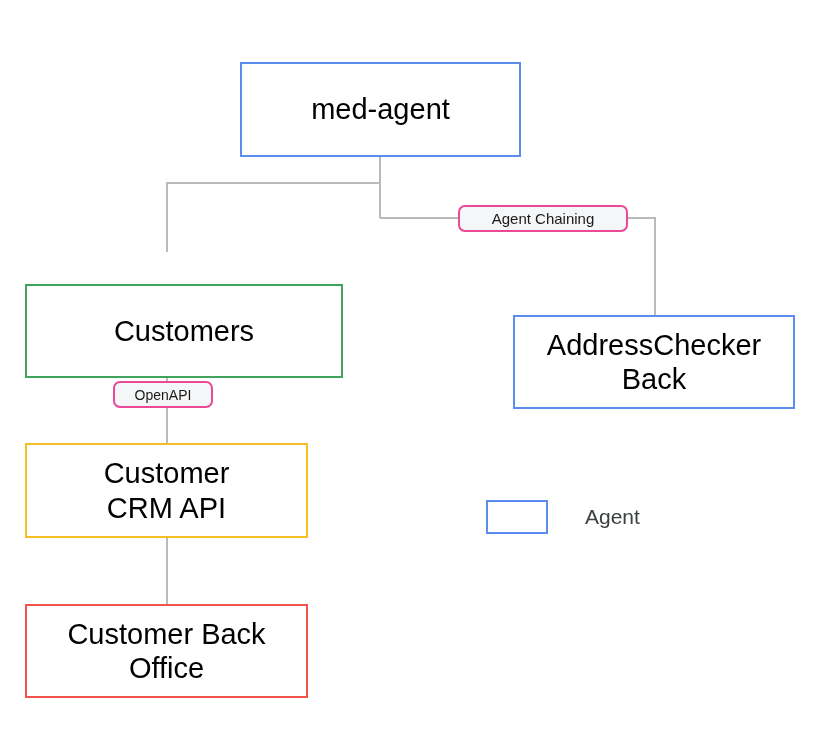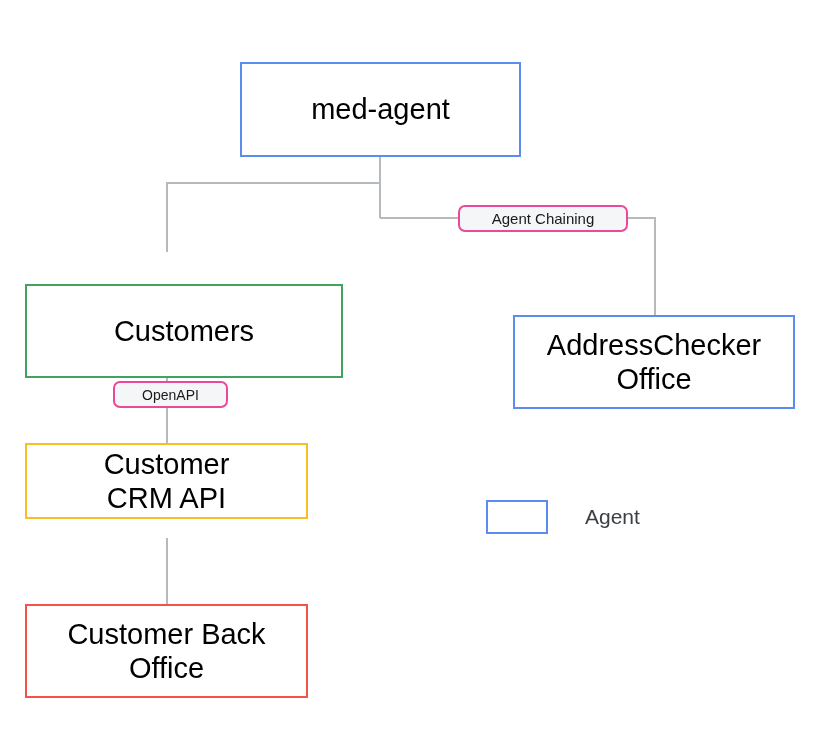--- a/index.html
+++ b/index.html
@@ -41,39 +41,39 @@
     line-height: 1.18;
     z-index: 3;
   }
   .node .node-label {
     display: block;
     white-space: pre-line;
     padding: 0 6px;
   }
   .node-med-agent   { left: 240px; top: 23px;  width: 281px; height: 95px;  border-color: #5b8def; font-size: 29px; }
   .node-customers   { left: 25px;  top: 252px; width: 318px; height: 94px;  border-color: #40a45f; font-size: 29px; margin-top: 32px; }
-  .node-crm-api     { left: 25px;  top: 443px; width: 283px; height: 76px;  border-color: #f9bd28; font-size: 29px; }
+  .node-crm-api     { left: 25px;  top: 443px; width: 283px; height: 95px;  border-color: #f9bd28; font-size: 29px; }
   .node-back-office { left: 25px;  top: 604px; width: 283px; height: 94px;  border-color: #f4534a; font-size: 29px; }
   .node-address     { left: 513px; top: 315px; width: 282px; height: 94px;  border-color: #5b8def; font-size: 29px; }
 
   .edge-label {
     position: absolute;
     box-sizing: border-box;
     background: #f5f6f7;
     border: 2px solid #ec4899;
     border-radius: 7px;
     color: #1a1a1a;
     display: flex;
     align-items: center;
     justify-content: center;
     z-index: 4;
     white-space: nowrap;
   }
   .edge-label-agent-chaining { left: 458px; top: 205px; width: 170px; height: 27px; font-size: 15px; }
-  .edge-label-openapi        { left: 113px; top: 381px; width: 115px; height: 27px; font-size: 14px; }
+  .edge-label-openapi        { left: 113px; top: 381px; width: 100px; height: 27px; font-size: 14px; }
 
   #legend {
     position: absolute;
     left: 486px;
     top: 491px;
     width: 300px;
     z-index: 3;
   }
   .legend-row {
     display: flex;
@@ -131,21 +131,21 @@
 CRM API</span>
   </div>
 
   <div class="node node-back-office" style="border-color: rgb(244, 83, 74);">
     <span class="node-label">Customer Back
 Office</span>
   </div>
 
   <div class="node node-address" style="border-color: rgb(91, 141, 239);">
     <span class="node-label">AddressChecker
-Office</span>
+Back</span>
   </div>
 
   <div class="edge-label edge-label-agent-chaining">
     <span>Agent Chaining</span>
   </div>
 
   <div class="edge-label edge-label-openapi">
     <span>OpenAPI</span>
   </div>
 

